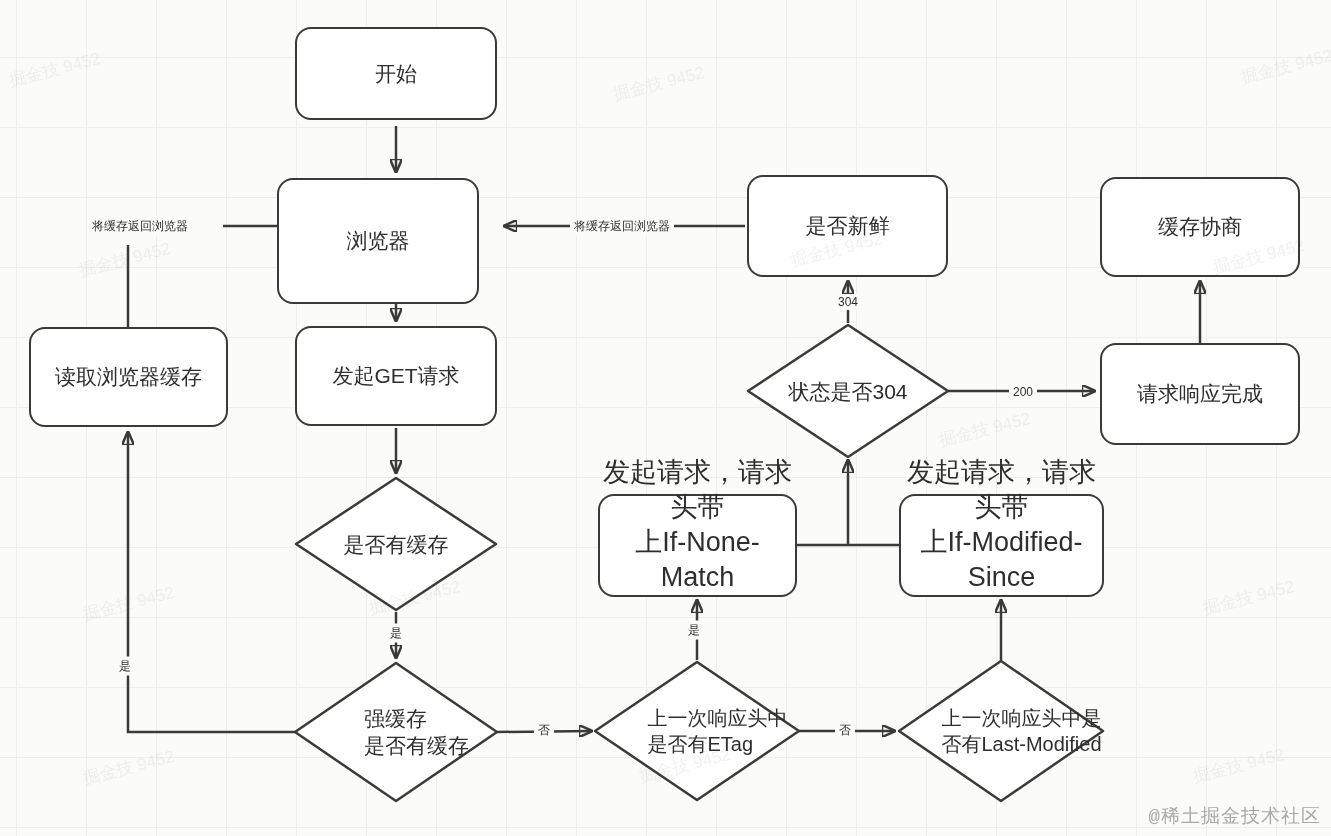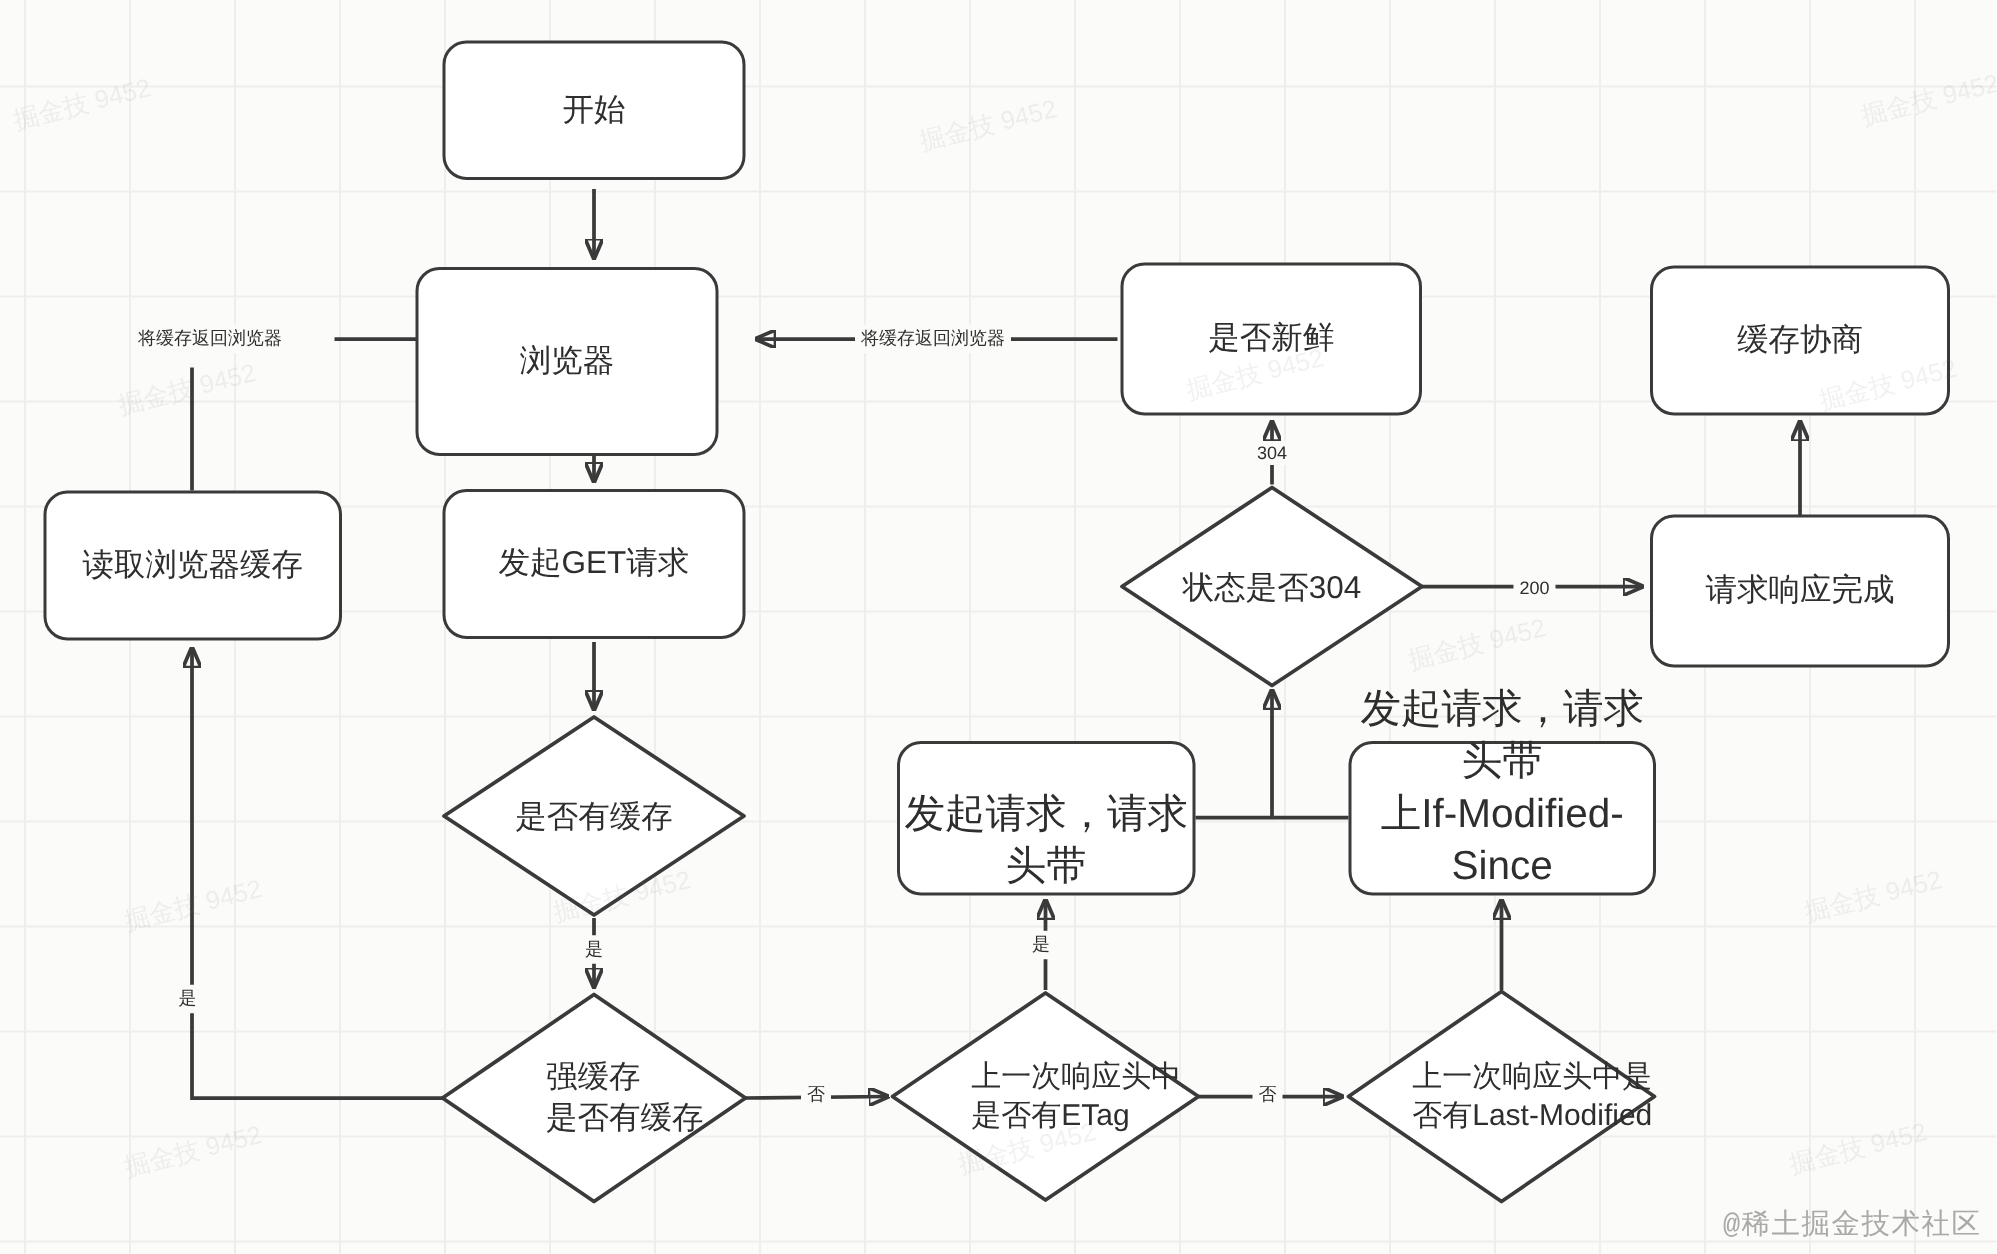--- a/index.html
+++ b/index.html
@@ -128,20 +128,21 @@
     <span>请求响应完成</span>
   </div>
 
   <div class="box" style="left:1100px;top:177px;width:200px;height:100px">
     <span>缓存协商</span>
   </div>
 
   <div class="box small" style="left:598px;top:494px;width:199px;height:103px">
     <span>
       <span class="ln">发起请求，请求头带</span>
+      <span class="ln">上If-None-Match</span>
     </span>
   </div>
 
   <div class="box small" style="left:899px;top:494px;width:205px;height:103px">
     <span>
       <span class="ln">发起请求，请求头带</span>
       <span class="ln">上If-Modified-Since</span>
     </span>
   </div>
 

